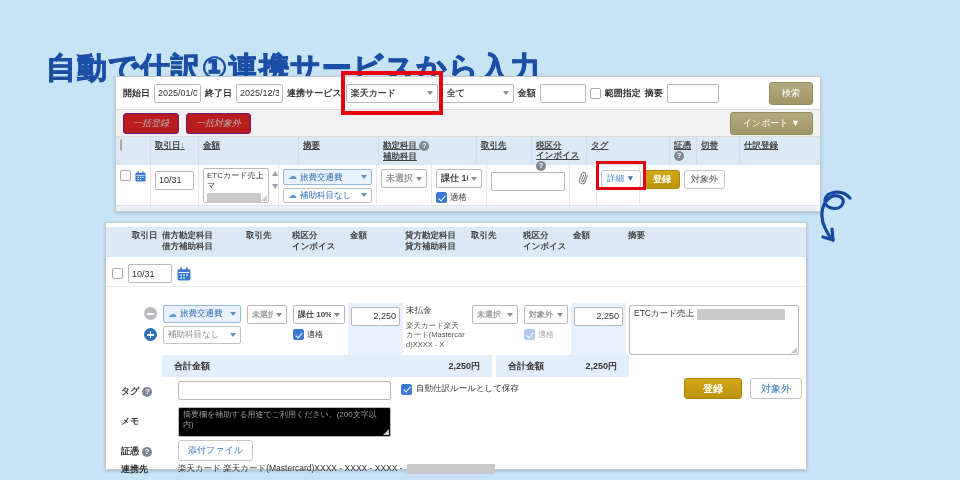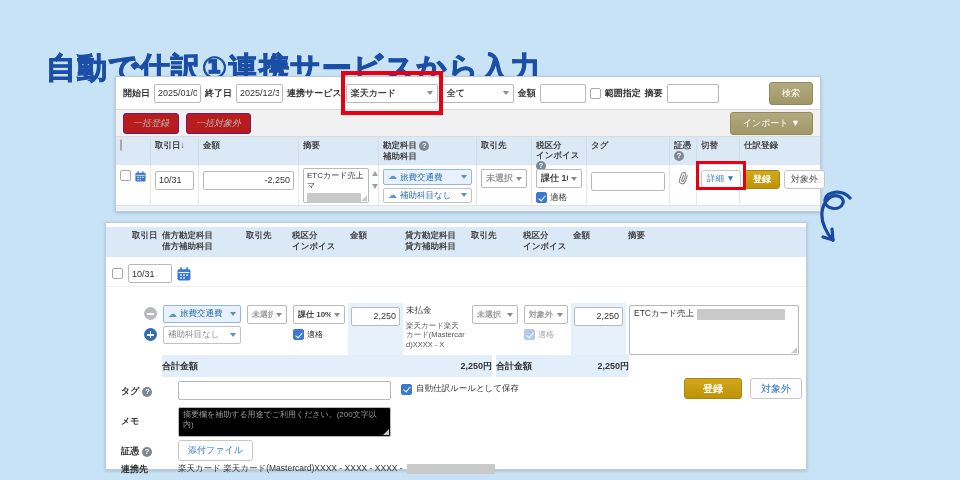--- a/index.html
+++ b/index.html
@@ -46,21 +46,21 @@
   .btn.gold { background:linear-gradient(#d1a81c,#bd9407); color:#fff; border:1px solid #a8840a; font-weight:bold; padding:3px 10px; }
   .btn.ghost { background:#fdfdfd; border:1px solid #c6c6c6; color:#3377bb; padding:3px 8px; }
   .btn.disabled { background:#b91c1c; border:1px solid #701a75; color:#b3b3b3; padding:3px 9px;font-style:italic; }
 
   .redact { background:#c9c9c9; border-radius:1px; }
 
   
   #filter-row { position:absolute; left:0; top:0; width:100%; height:32px; display:flex; align-items:center; padding:0 7px; gap:4px; }
   #bulk-row { position:absolute; left:0; top:32px; width:100%; height:28px; background:#f1f1f2;
     border-top:1px solid #dcdcdc; border-bottom:1px solid #dcdcdc; display:flex; align-items:center; padding:0 7px; gap:7px; }
-  #top-header { position:absolute; left:0; top:60px; width:100%; height:28px; background:#dbe9f7; display:flex; font-size:8.5px; font-weight:bold; color:#444; }
+  #top-header { position:absolute; left:0; top:60px; width:100%; height:28px; background:#dbe9f7; display:flex; font-size:8.5px; font-weight:bold; color:#444;text-decoration:underline; }
   #top-row { position:absolute; left:0; top:88px; width:100%; height:41px; display:flex; }
   #top-scroll { position:absolute; left:0; bottom:0; width:100%; height:6px; background:#edf2f8; border-top:1px solid #e2e2e2; }
 
   .thc, .tdc { padding:3px 4px; line-height:1.2; min-width:0; }
   .thc + .thc, .tdc + .tdc { border-left:1px solid #d3dce6; }
   .tdc + .tdc { border-left:1px solid #e7e7e7; }
   .c-cb{width:34px;flex:none;} .c-date{width:48px;flex:none;} .c-amt{width:100px;flex:none;}
   .c-sum{width:80px;flex:none;} .c-acct{width:98px;flex:none;} .c-ptn{width:55px;flex:none;}
   .c-tax{width:55px;flex:none;} .c-tag{width:83px;flex:none;} .c-ev{width:27px;flex:none;}
   .c-tgl{width:43px;flex:none;} .c-reg{flex:1;}
@@ -93,21 +93,21 @@
   .pm-col { display:flex; flex-direction:column; align-items:flex-end; gap:8px; padding-top:4px; }
   .circle { width:13px; height:13px; border-radius:50%; position:relative; flex:none; }
   .circle.plus { background:#2f6db5; }
   .circle.minus { background:#b7bbc0; }
   .circle::before { content:""; position:absolute; left:3px; top:6px; width:7px; height:1.8px; background:#fff; }
   .circle.plus::after { content:""; position:absolute; left:5.6px; top:3.4px; width:1.8px; height:7px; background:#fff; }
 
   .credit-name { font-size:8.5px; color:#333; }
   .credit-detail { font-size:7.5px; color:#555; margin-top:4px; line-height:1.25; word-break:break-all; }
 
-  .total-bar { position:absolute; height:22px; background:#e2eefa; display:flex; align-items:center; padding:0 0; font-size:9px; font-weight:bold; color:#333; }
+  .total-bar { position:absolute; height:22px; background:#e2eefa; display:flex; align-items:center; padding:0 12px; font-size:9px; font-weight:bold; color:#333; }
   .total-bar .val { margin-left:auto; }
 
   .meta-label { position:absolute; left:15px; font-weight:bold; font-size:9px; color:#333; display:flex; gap:3px; align-items:center; }
   .memo-box { position:absolute; left:72px; width:213px; border:1px solid #b9b9b9; border-radius:2px; background:#000000; padding:2px 4px; font-size:8px; color:#999; line-height:1.3; }
   .j-sumbox { position:relative; width:170px; height:50px; border:1px solid #b9b9b9; border-radius:2px; background:#fff; padding:2px 4px; font-size:8.5px; color:#333; display:flex; gap:3px; align-items:flex-start; }
 
   .arrow-wrap { position:absolute; left:812px; top:190px; }
 </style>
 </head>
 <body>
@@ -180,21 +180,20 @@
             <rect x="8.5" y="0.3" width="1.5" height="3" fill="#3b79d0"></rect>
             <rect x="1.5" y="4.6" width="10" height="0.9" fill="#fff"></rect>
             <rect x="3" y="6.8" width="1.4" height="1.4" fill="#fff"></rect>
             <rect x="5.8" y="6.8" width="1.4" height="1.4" fill="#fff"></rect>
             <rect x="8.6" y="6.8" width="1.4" height="1.4" fill="#fff"></rect>
             <rect x="3" y="9.4" width="1.4" height="1.4" fill="#fff"></rect>
             <rect x="5.8" y="9.4" width="1.4" height="1.4" fill="#fff"></rect>
           </svg>
       </div>
       <div class="tdc c-date"><input class="inp" value="10/31" style=""></div>
-      <div class="tdc c-amt"><input class="inp right" value="-2,250" style=""></div>
       <div class="tdc c-sum">
         <div class="sumbox">
           <div>ETCカード売上 マ</div>
           <div class="redact" style="width:54px;height:10px;margin-top:3px"></div>
           <div class="grip"></div>
           <div class="spinners">
               <div class="tri-up"></div>
               <div class="tri-dn"></div>
             </div>
         </div>

